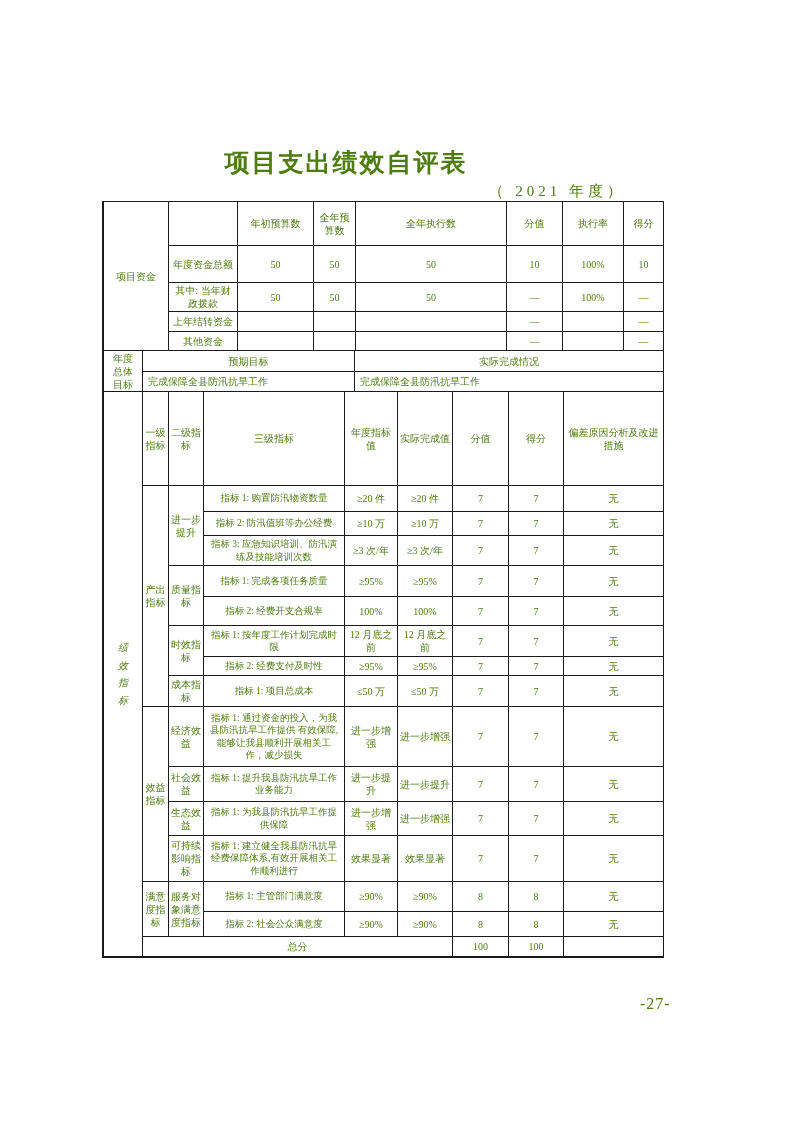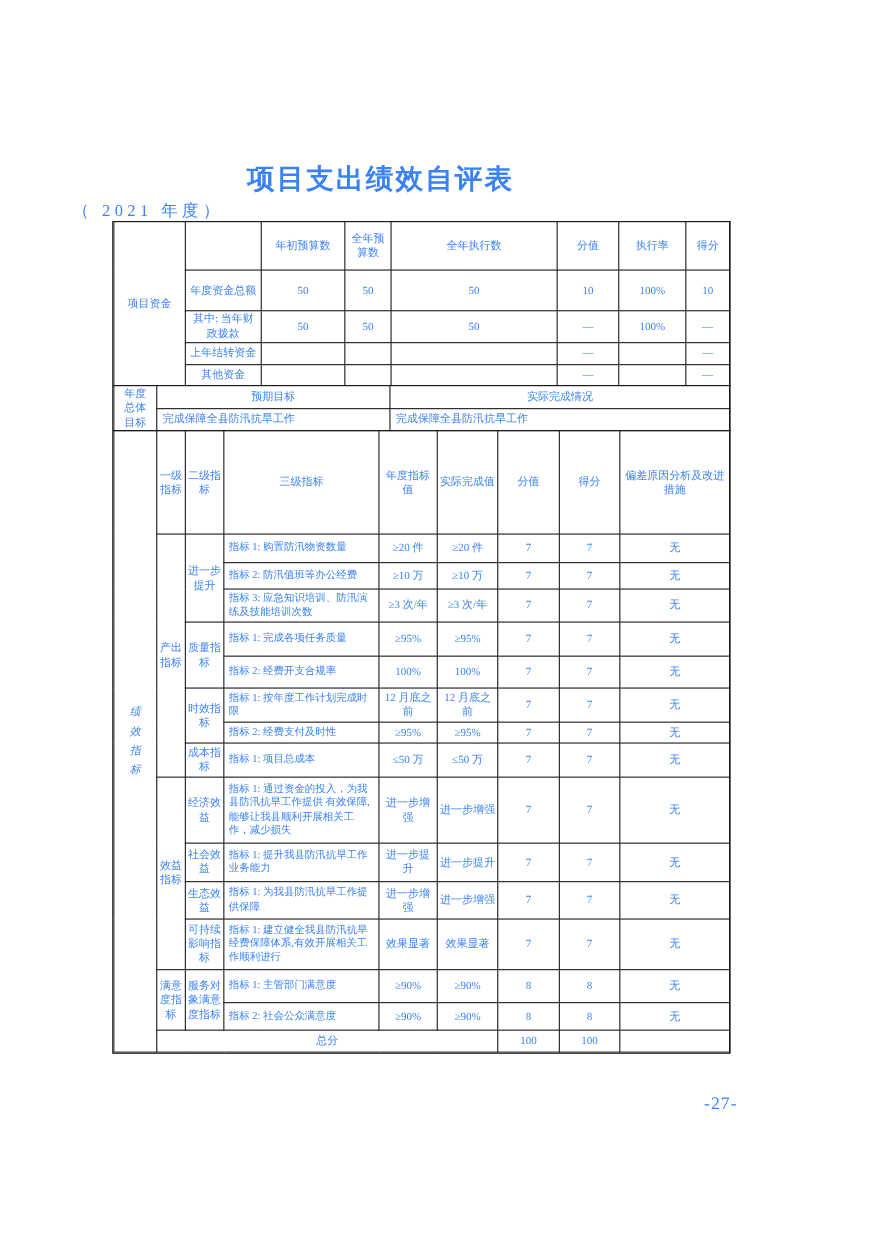--- a/index.html
+++ b/index.html
@@ -1,49 +1,49 @@
 <!DOCTYPE html>
 <html><head>
 <meta charset="utf-8">
 <style>
   html,body{margin:0;padding:0;background:#ffffff;}
   .page{
     position:relative;
     width:793px;height:1122px;
     margin:0 auto;
     background:#ffffff;
-    color:#3b82f6;
+    color:#4d7c0f;
     font-family:"Liberation Serif","DejaVu Serif",serif;
     overflow:hidden;
   }
   .doc-title{
     position:absolute;top:146px;left:66px;width:560px;
     text-align:center;font-size:25px;font-weight:700;letter-spacing:2px;
   }
   .doc-subtitle{
     position:absolute;top:182px;left:66px;width:560px;
-    text-align:left;font-size:15px;letter-spacing:4px;
+    text-align:right;font-size:15px;letter-spacing:4px;
   }
   .tables{
     position:absolute;top:202px;left:103px;width:560px;
     box-shadow:0 0 0 1px #1a1a1a;
   }
   table{border-collapse:collapse;table-layout:fixed;width:560px;}
   table + table{margin-top:-1px;}
   td{
     border:1px solid #1a1a1a;
     text-align:center;vertical-align:middle;
     font-size:10px;line-height:1.3;
     padding:1px 2px;
     overflow:hidden;
     word-break:break-word;
   }
   td.lvl{padding:0;word-break:break-all;}
   td.lvl2{padding:0 1px;word-break:break-all;}
-  td.name{text-align:left;padding:1px 4px;font-size:9.5px;}
+  td.name{text-align:center;padding:1px 4px;font-size:9.5px;}
   td.goal-text{text-align:left;padding:1px 5px;}
   .vchars{width:1em;margin:12px auto;line-height:1.75;word-break:break-all;font-style:italic;}
   .w2{width:2em;margin:0 auto;word-break:break-all;line-height:1.3;}
   .page-number{
     position:absolute;top:995px;left:640px;
     font-size:16px;letter-spacing:1px;
   }
 </style>
 </head>
 <body>

